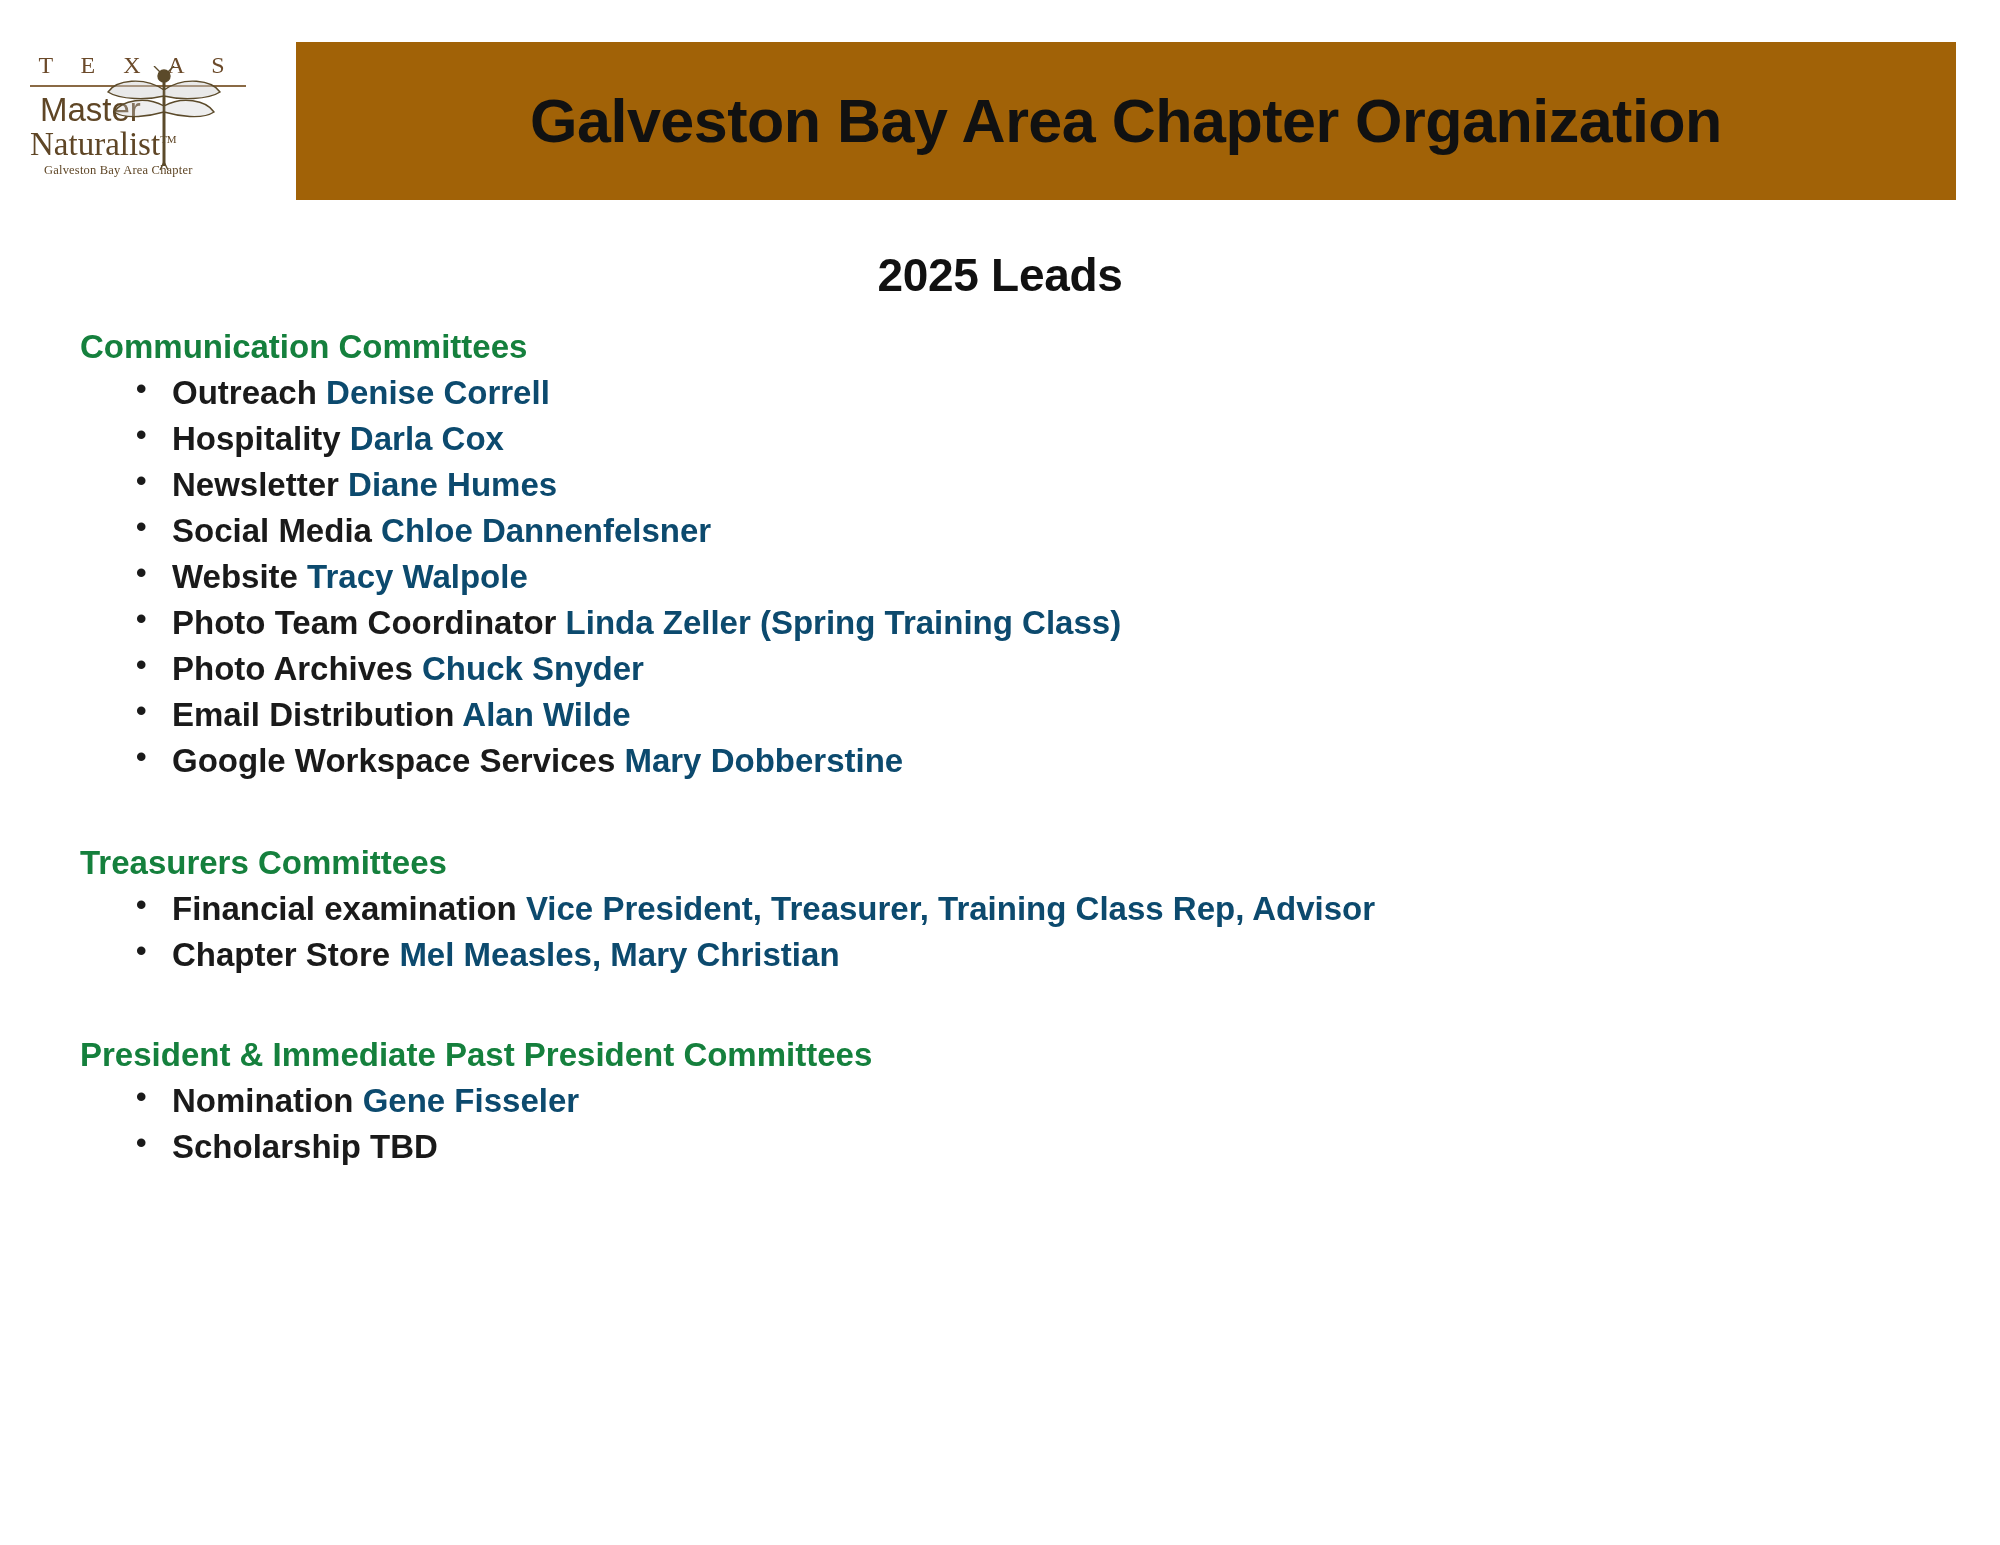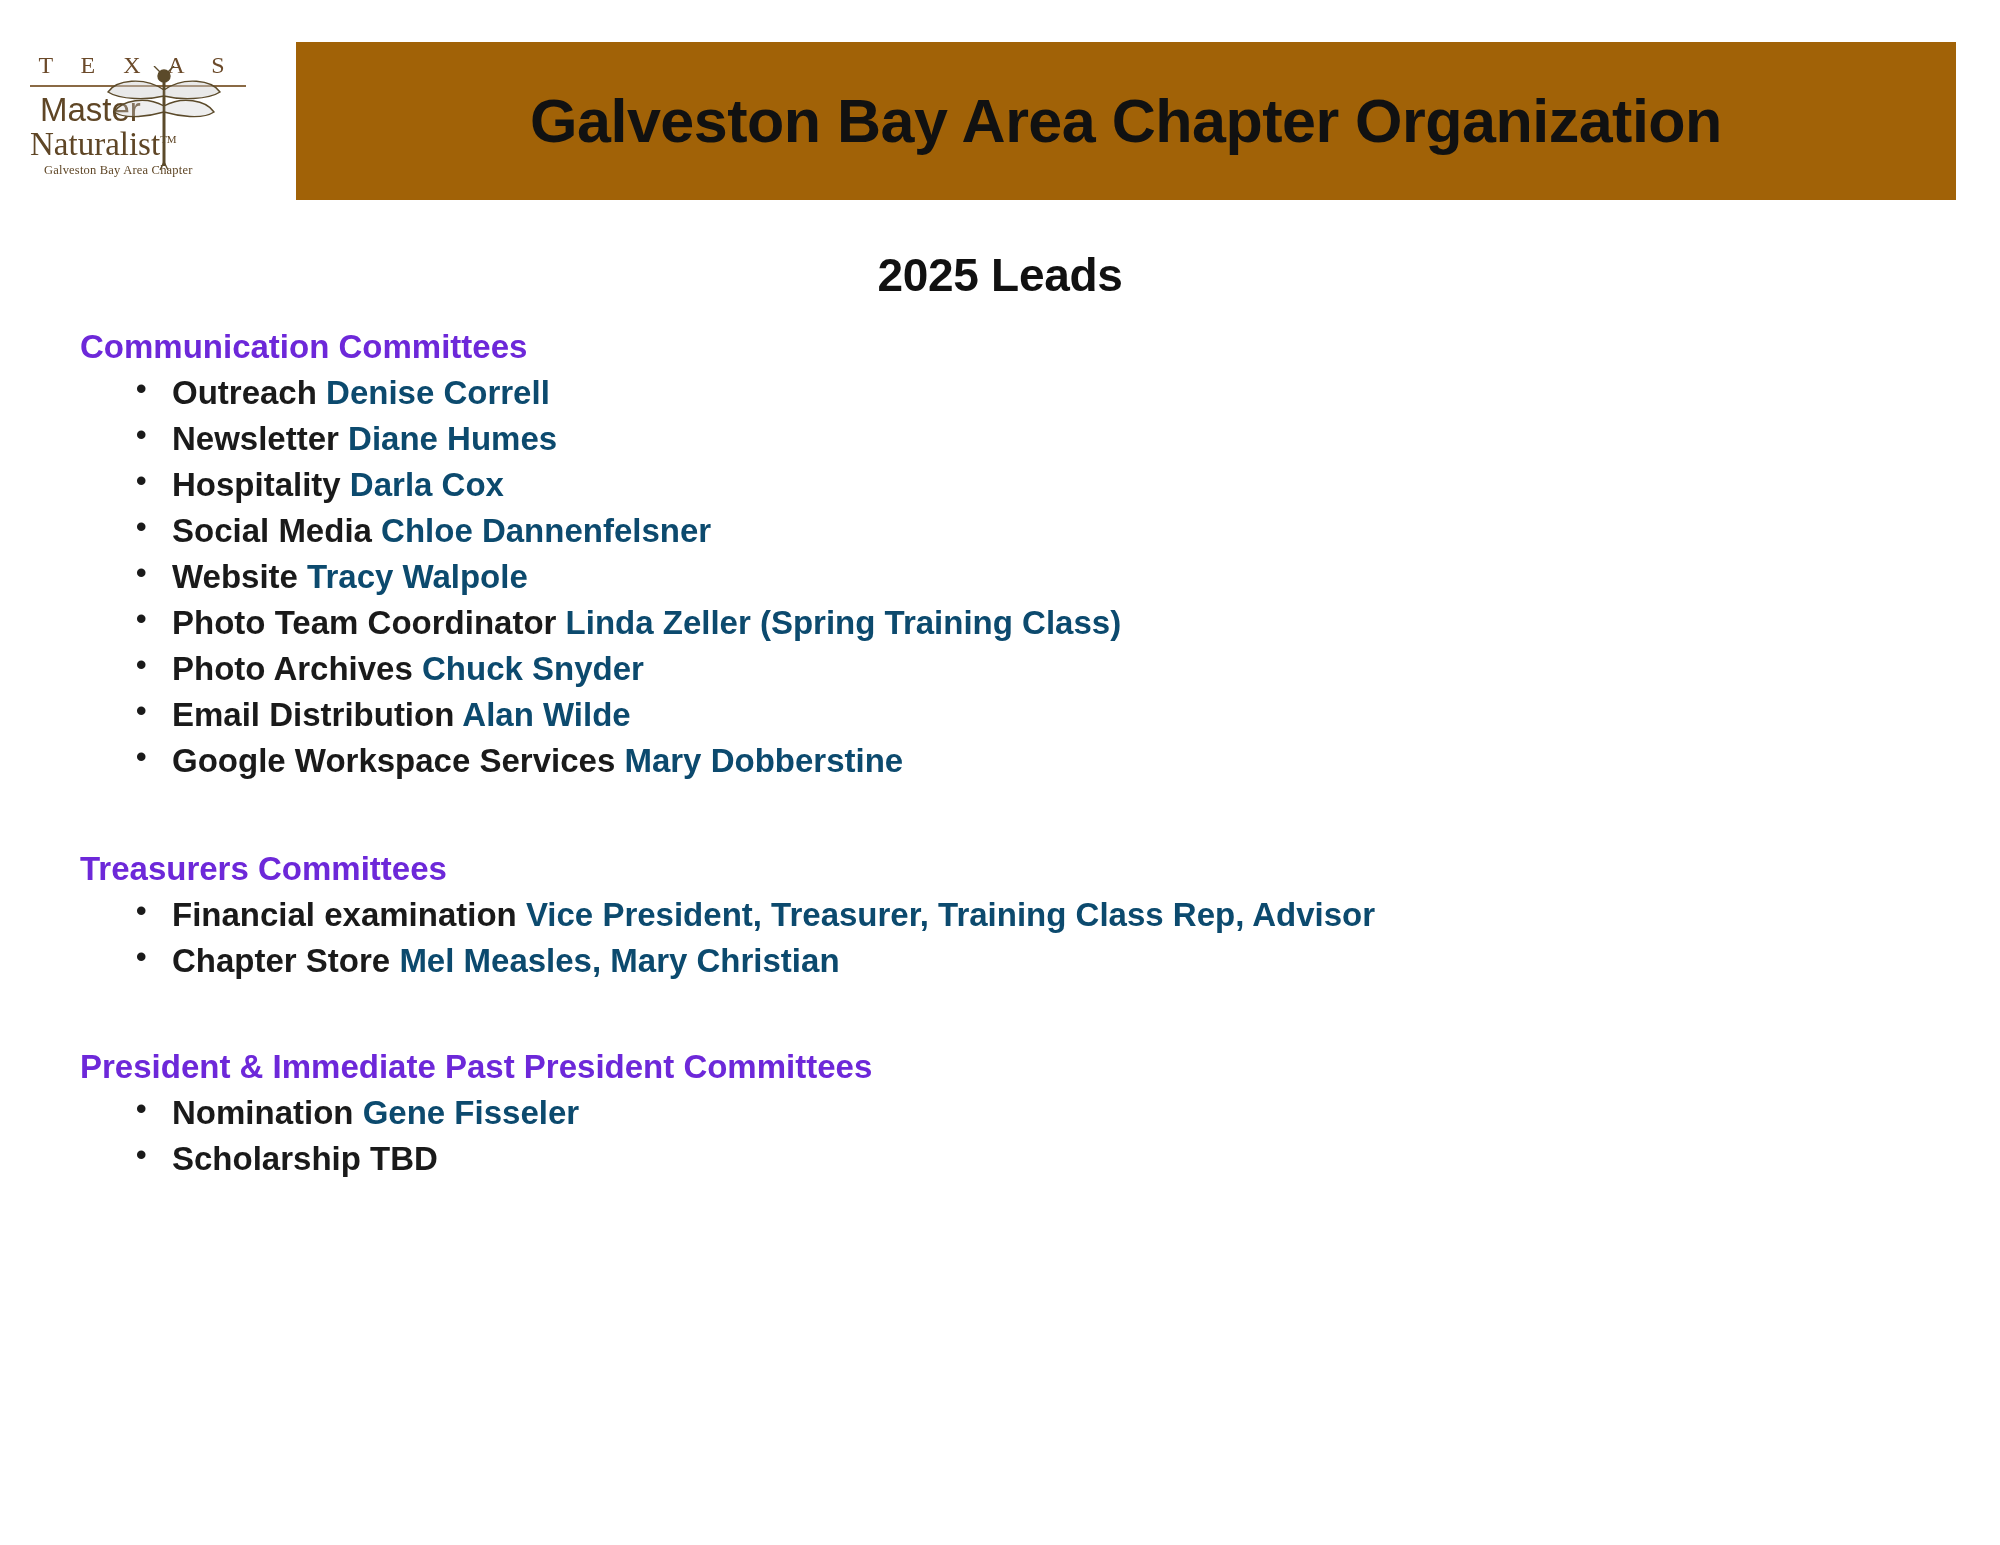--- a/index.html
+++ b/index.html
@@ -107,23 +107,22 @@
   }
 
   
   .content {
     margin-top: 26px;
     padding-left: 80px;
   }
   .section-heading {
     font-size: 33px;
     font-weight: bold;
-    color: #6d28d9;
+    color: #15803d;
     margin-bottom: 4px;
-    margin-top: 6px;
   }
   ul.items {
     list-style: none;
     margin: 0;
     padding: 0 0 0 48px;
   }
   ul.items li {
     font-size: 33px;
     font-weight: bold;
     color: #1a1a1a;
@@ -180,22 +179,22 @@
   </div>
 </div>
 
 <div class="subtitle">2025 Leads</div>
 
 <div class="content">
 
   <div class="section-heading">Communication Committees</div>
   <ul class="items">
     <li><span>Outreach </span><span class="lead">Denise Correll</span></li>
+    <li><span>Hospitality </span><span class="lead">Darla Cox</span></li>
     <li><span>Newsletter </span><span class="lead">Diane Humes</span></li>
-    <li><span>Hospitality </span><span class="lead">Darla Cox</span></li>
     <li><span>Social Media </span><span class="lead">Chloe Dannenfelsner</span></li>
     <li><span>Website </span><span class="lead">Tracy Walpole</span></li>
     <li><span>Photo Team Coordinator  </span><span class="lead">Linda Zeller (Spring Training Class)</span></li>
     <li><span>Photo Archives </span><span class="lead">Chuck Snyder</span></li>
     <li><span>Email Distribution </span><span class="lead">Alan Wilde</span></li>
     <li><span>Google Workspace Services </span><span class="lead">Mary Dobberstine</span></li>
   </ul>
 
   <div class="gap"></div>
 

